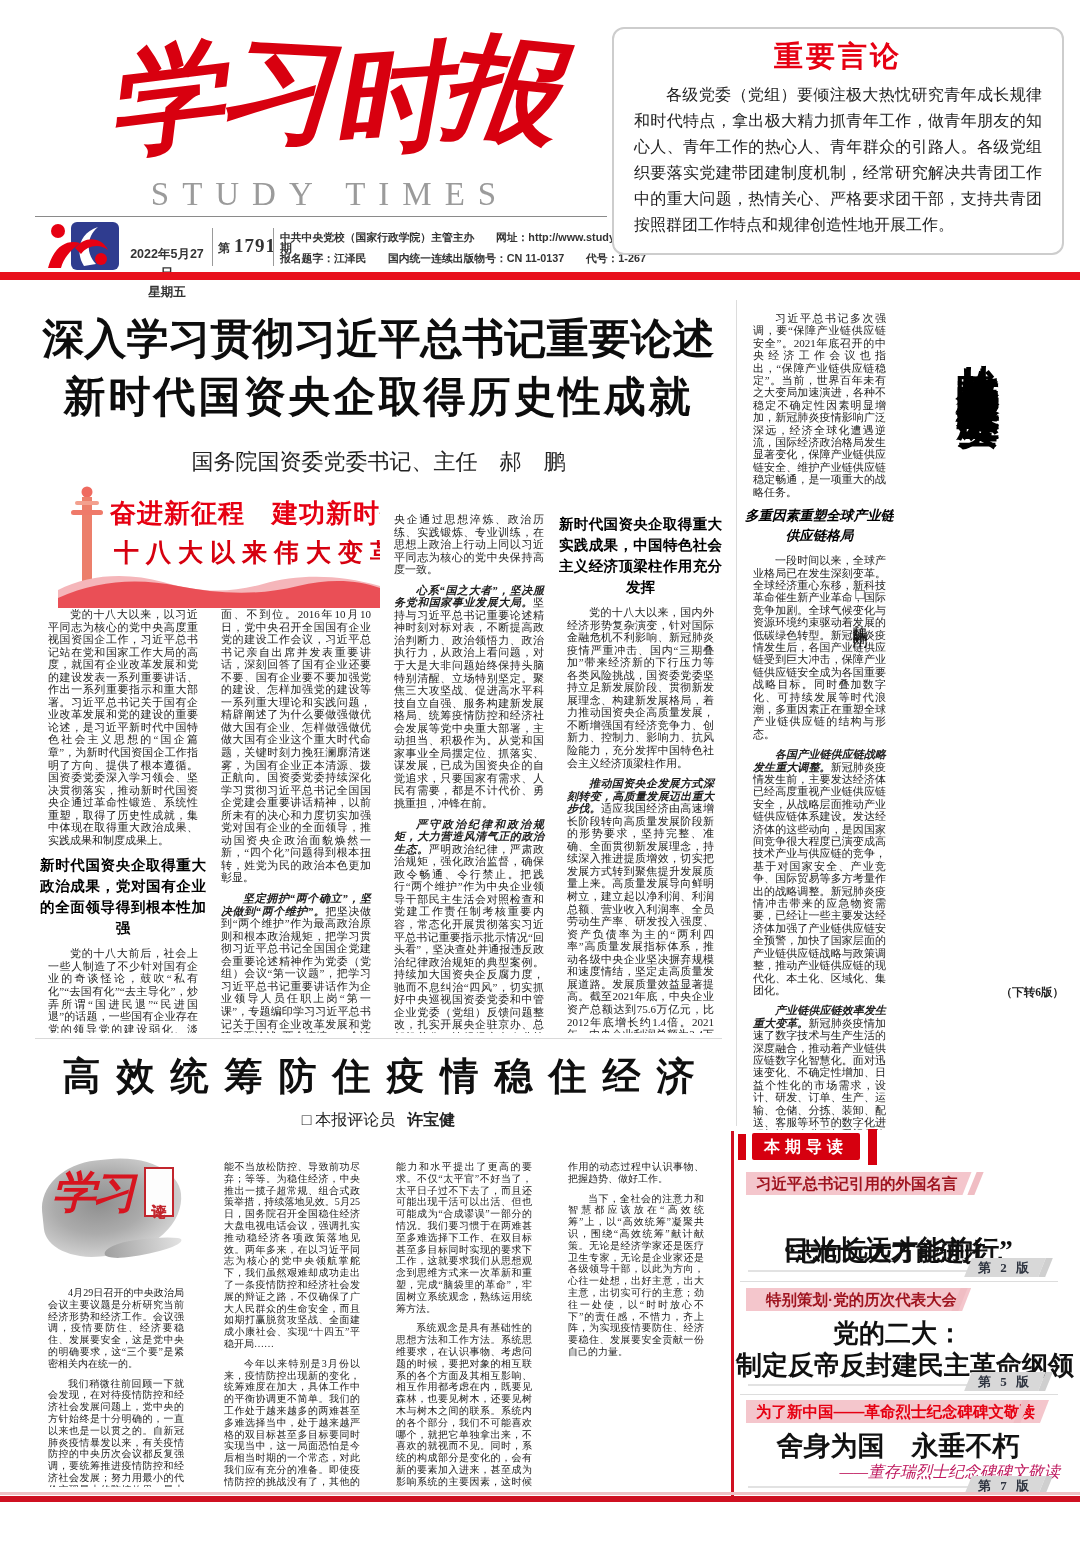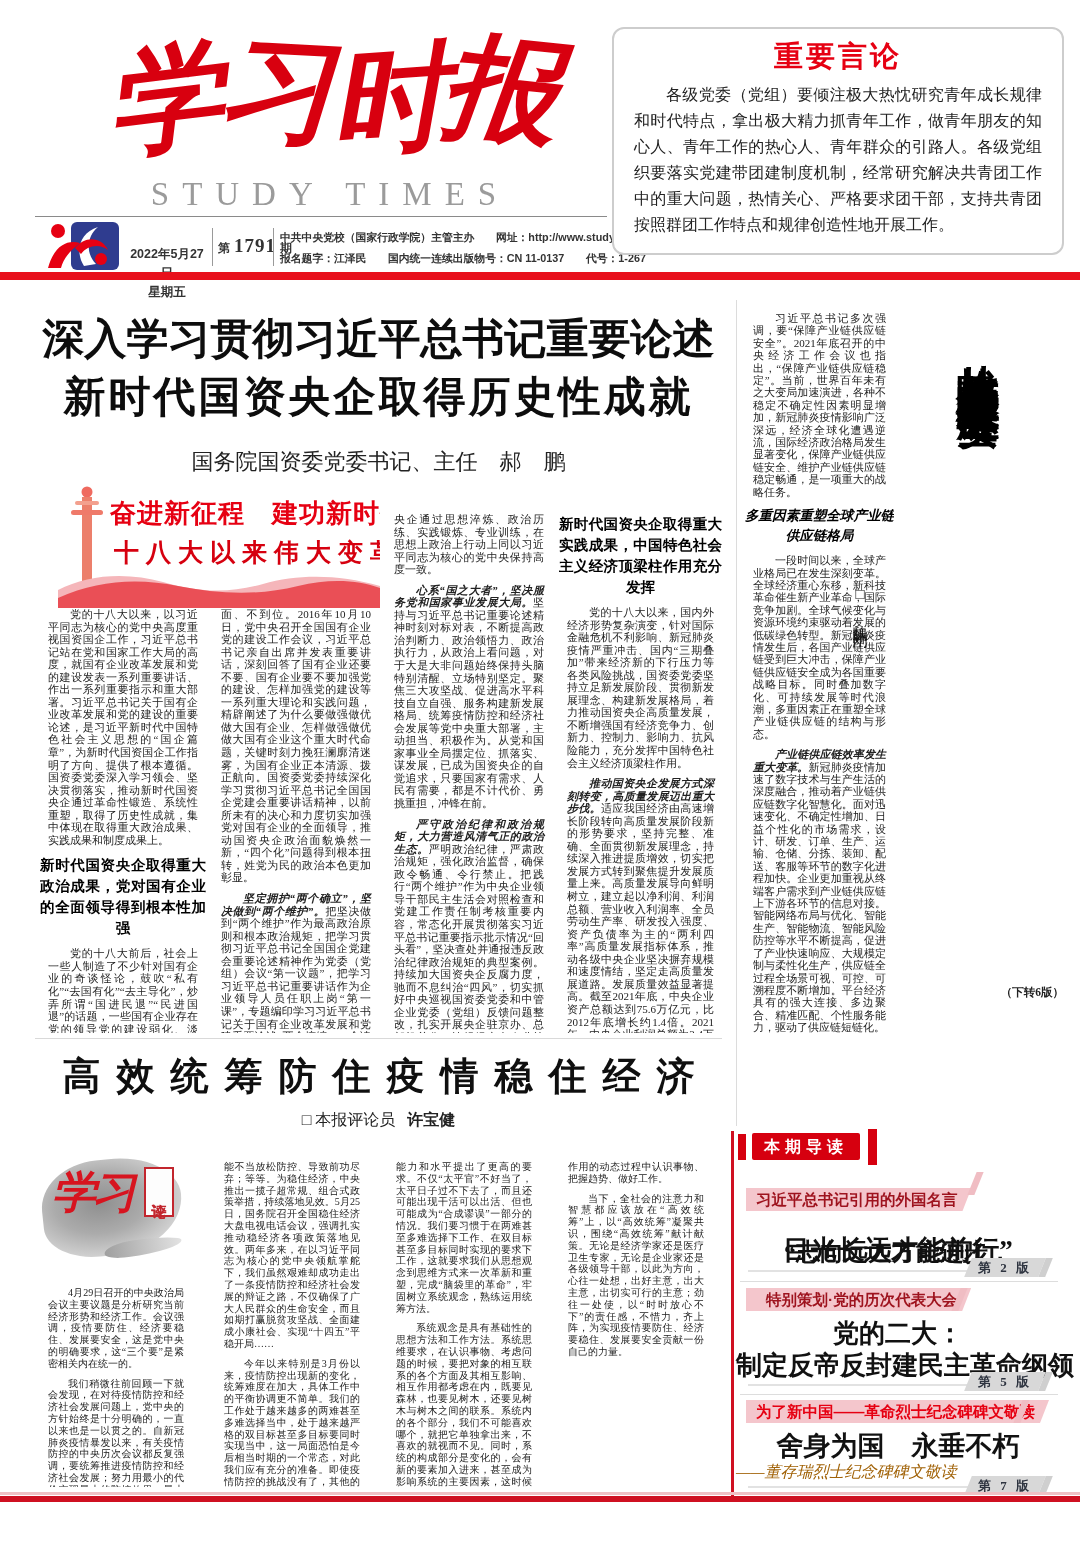--- a/index.html
+++ b/index.html
@@ -93,21 +93,21 @@
   .tag-band{height:23px;line-height:23px;padding:0 14px 0 10px;background:#f4c6cc;font-weight:700;
       font-size:15.5px;color:#9e131e;font-family:"Liberation Sans","DejaVu Sans",sans-serif;
       white-space:nowrap;clip-path:polygon(0 0,100% 0,calc(100% - 9px) 100%,0 100%);}
   .tag-red{color:#e60012;}
   .tag-slash{width:7px;height:23px;background:#f0bdc3;transform:skewX(-22deg);}
   .dg-title{left:736px;width:324px;text-align:center;font-weight:700;color:#111;white-space:nowrap;}
   .chip-line{left:748px;width:292px;height:2px;background:#e2e2e2;}
   .page-chip{height:19px;line-height:19px;padding:0 10px;background:#d8d8d8;transform:skewX(-22deg);
       font-size:13px;font-weight:700;color:#2e3440;}
   .page-chip>span{display:inline-block;transform:skewX(22deg);letter-spacing:3px;}
-  .dg-sub{left:736px;width:324px;text-align:left;font-size:16px;font-style:italic;color:#a16207;white-space:nowrap;}
+  .dg-sub{left:736px;width:324px;text-align:right;font-size:16px;font-style:italic;color:#be185d;white-space:nowrap;}
   .dg-div{left:740px;width:318px;height:1px;background:#ddd;}
 </style>
 </head>
 <body>
 
 <div id="page">
 
   <div class="abs" id="mast-title"><span style="display: inline-block; transform: rotate(-7deg) translateY(5px);">学</span><span style="display: inline-block; transform: rotate(3deg) translateY(-5px);">习</span><span style="display: inline-block; transform: rotate(-4deg) translateY(5px);">时</span><span style="display: inline-block; transform: rotate(6deg) translateY(-5px);">报</span></div>
   <div class="abs" id="mast-sub">STUDY TIMES</div>
   <div class="abs" id="mast-line"></div>
@@ -190,20 +190,21 @@
       <p class="bp"><span class="lead">推动国资央企发展方式深刻转变，高质量发展迈出重大步伐。</span>适应我国经济由高速增长阶段转向高质量发展阶段新的形势要求，坚持完整、准确、全面贯彻新发展理念，持续深入推进提质增效，切实把发展方式转到聚焦提升发展质量上来。高质量发展导向鲜明树立，建立起以净利润、利润总额、营业收入利润率、全员劳动生产率、研发投入强度、资产负债率为主的“两利四率”高质量发展指标体系，推动各级中央企业坚决摒弃规模和速度情结，坚定走高质量发展道路。发展质量效益显著提高。截至2021年底，中央企业资产总额达到75.6万亿元，比2012年底增长约1.4倍。2021年，中央企业利润总额为2.4万亿元、净利润为1.8万亿元，均比2012年增长近1倍；<span class="jump">（下转2版）</span></p>
     </div>
 
   <div class="abs gray-h" style="left:35px;top:1038px;width:687px;"></div>
   <div class="abs gray-v" style="left:736px;top:300px;height:826px;"></div>
 
   <div class="abs col" id="supply-col">
       <p class="bp">习近平总书记多次强调，要“保障产业链供应链安全”。2021年底召开的中央经济工作会议也指出，“保障产业链供应链稳定”。当前，世界百年未有之大变局加速演进，各种不稳定不确定性因素明显增加，新冠肺炎疫情影响广泛深远，经济全球化遭遇逆流，国际经济政治格局发生显著变化，保障产业链供应链安全、维护产业链供应链稳定畅通，是一项重大的战略任务。</p>
       <div class="sub-head">多重因素重塑全球产业链供应链格局</div>
       <p class="bp">一段时间以来，全球产业格局已在发生深刻变革。全球经济重心东移，新科技革命催生新产业革命，国际竞争加剧。全球气候变化与资源环境约束驱动着发展的低碳绿色转型。新冠肺炎疫情发生后，各国产业链供应链受到巨大冲击，保障产业链供应链安全成为各国重要战略目标。同时叠加数字化、可持续发展等时代浪潮，多重因素正在重塑全球产业链供应链的结构与形态。</p>
+      <p class="bp"><span class="lead">各国产业链供应链战略发生重大调整。</span>新冠肺炎疫情发生前，主要发达经济体已经高度重视产业链供应链安全，从战略层面推动产业链供应链体系建设。发达经济体的这些动向，是因国家间竞争很大程度已演变成高技术产业与供应链的竞争，基于对国家安全、产业竞争、国际贸易等多方考量作出的战略调整。新冠肺炎疫情冲击带来的应急物资需要，已经让一些主要发达经济体加强了产业链供应链安全预警，加快了国家层面的产业链供应链战略与政策调整，推动产业链供应链的现代化、本土化、区域化、集团化。</p>
       <p class="bp"><span class="lead">产业链供应链效率发生重大变革。</span>新冠肺炎疫情加速了数字技术与生产生活的深度融合，推动着产业链供应链数字化智慧化。面对迅速变化、不确定性增加、日益个性化的市场需求，设计、研发、订单、生产、运输、仓储、分拣、装卸、配送、客服等环节的数字化进程加快。企业更加重视从终端客户需求到产业链供应链上下游各环节的信息对接。智能网络布局与优化、智能生产、智能物流、智能风险防控等水平不断提高，促进了产业快速响应、大规模定制与柔性化生产，供应链全过程全场景可视、可控、可溯程度不断增加。平台经济具有的强大连接、多边聚合、精准匹配、个性服务能力，驱动了供应链短链化。</p>
     </div>
   <div class="abs" id="supply-vtitle">从战略高度保障产业链供应链安全</div>
   <div class="abs" id="supply-author">□ 魏际刚</div>
   <div class="abs col" id="supply-tail">
       <div class="jump-line">（下转6版）</div>
     </div>
 
   <div class="abs" id="comm-headline">高效统筹防住疫情稳住经济</div>
   <div class="abs" id="comm-byline">
@@ -234,21 +235,21 @@
   <div class="abs col comm-col" style="left:560px;top:1153px;width:152px;height:334px;">
       <p class="bp cont">作用的动态过程中认识事物、把握趋势、做好工作。</p>
       <p class="bp">当下，全社会的注意力和智慧都应该放在“高效统筹”上，以“高效统筹”凝聚共识，围绕“高效统筹”献计献策。无论是经济学家还是医疗卫生专家，无论是企业家还是各级领导干部，以此为方向，心往一处想，出好主意，出大主意，出切实可行的主意；劲往一处使，以“时时放心不下”的责任感，不惜力，齐上阵，为实现疫情要防住、经济要稳住、发展要安全贡献一份自己的力量。</p>
     </div>
 
   <div class="abs" id="digest-border-l"></div>
   <div class="abs dg-bar" style="left:738px;top:1134px;width:8px;height:26px;"></div>
   <div class="abs" id="digest-header-box">本期导读</div>
   <div class="abs dg-bar" style="left:868px;top:1129px;width:9px;height:36px;"></div>
 
-  <div class="abs tag-band" style="left:746px;top:1172px;margin-top:16px;">习近平总书记引用的外国名言</div>
+  <div class="abs tag-band" style="left:746px;top:1172px;">习近平总书记引用的外国名言</div>
   <div class="abs tag-slash" style="left:972px;top:1172px;"></div>
   <div class="abs dg-title" style="top:1200px;font-size:24px;margin-top:36px;">“志向远大方能进步，</div>
   <div class="abs dg-title" style="top:1232px;font-size:27px;">目光长远才能前行”</div>
   <div class="abs chip-line" style="top:1270px;"></div>
   <div class="abs page-chip" style="left:968px;top:1258px;">
     <span>第 2 版</span>
   </div>
   <div class="abs tag-slash" style="left:1042px;top:1258px;height:19px;background:#cfcfcf;"></div>
   <div class="abs dg-div" style="top:1281px;"></div>
 

